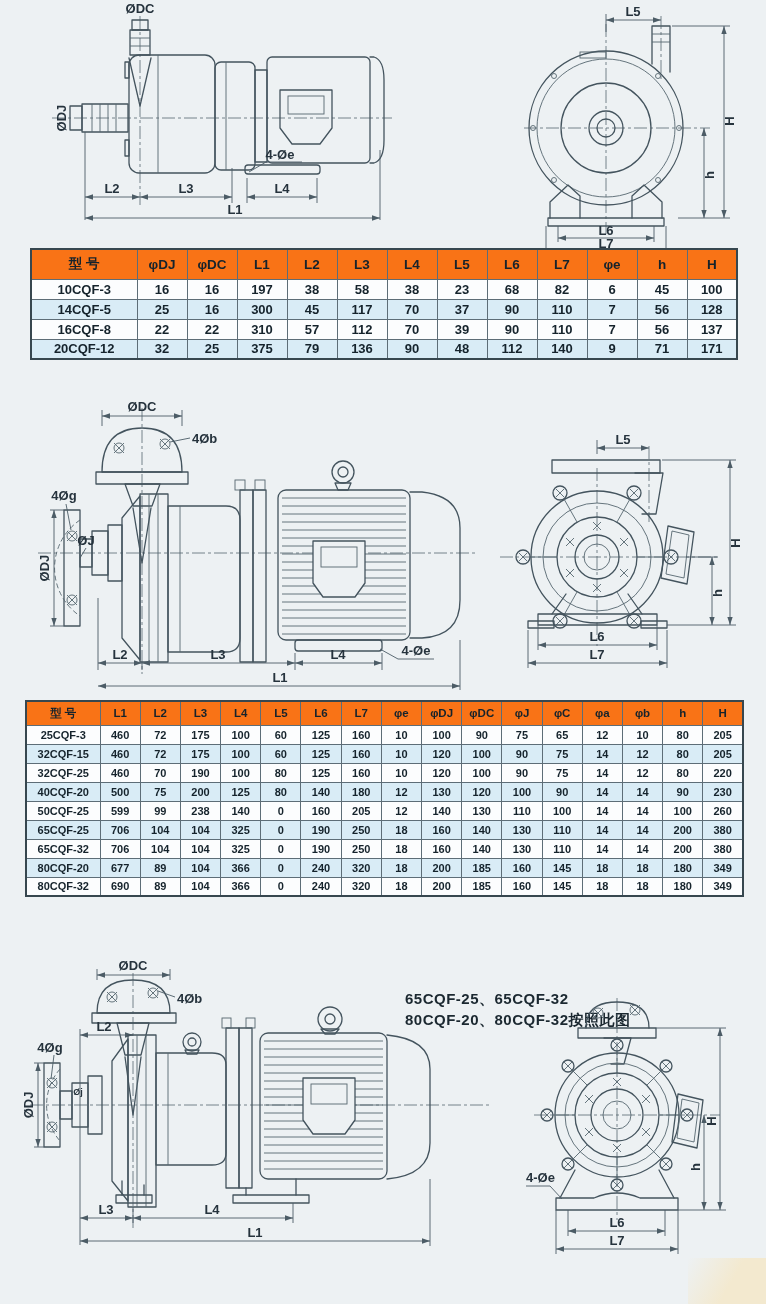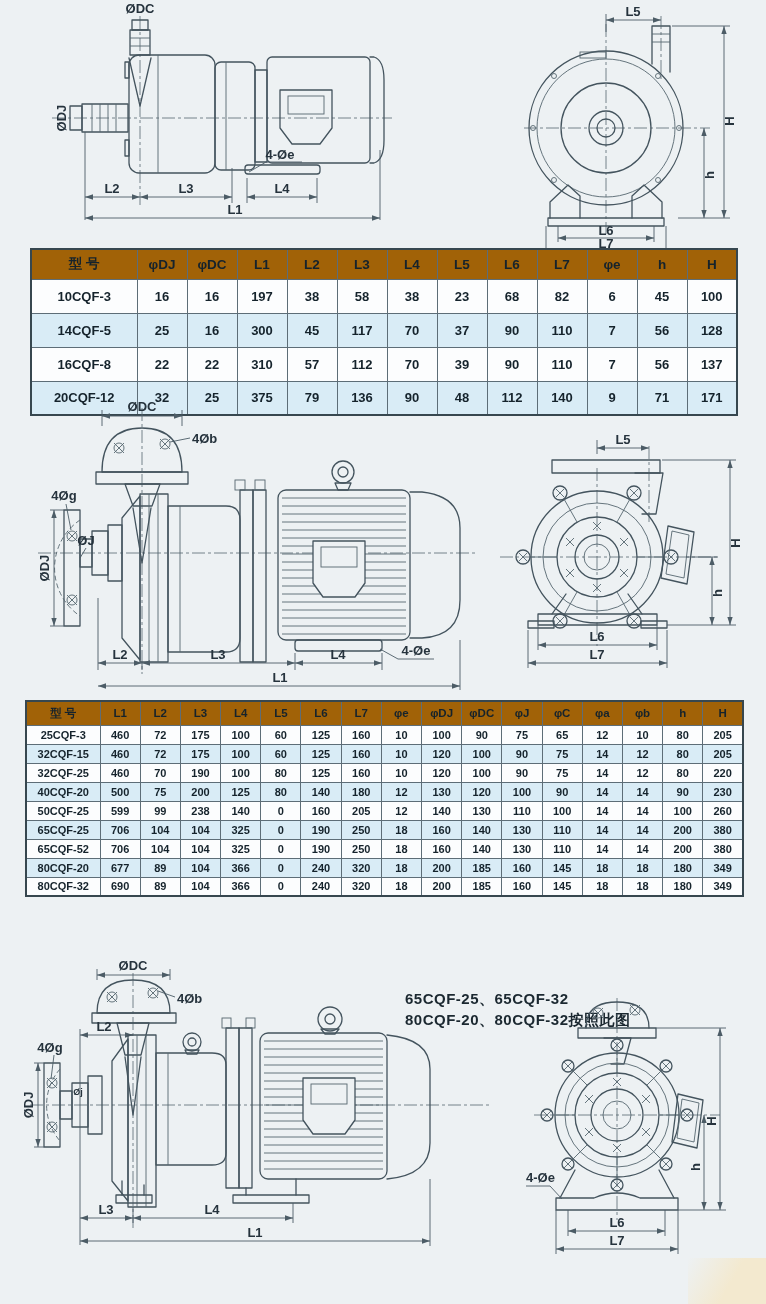--- a/index.html
+++ b/index.html
@@ -1,28 +1,28 @@
 <!DOCTYPE html>
 <html><head>
 <meta charset="utf-8">
 <style>
   * { margin:0; padding:0; box-sizing:border-box; }
   html,body { width:766px; height:1304px; }
   body { position:relative; background:#edf1f3; font-family:"Liberation Sans","DejaVu Sans",sans-serif; overflow:hidden; }
   .abs { position:absolute; }
   
   table.dim-table { border-collapse:collapse; table-layout:fixed; border:2px solid #37474f; }
-  table.dim-table th { background:#a16207; }
+  table.dim-table th { background:#f97316; }
   table.dim-table th, table.dim-table td {
     border:1px solid #5d6d77; text-align:center; vertical-align:middle;
     color:#15232c; font-weight:bold; overflow:hidden; white-space:nowrap;
   }
   #table1 { left:30px; top:248px; width:708px; font-size:13px; }
   #table1 th { height:30px; font-size:13.5px; }
-  #table1 td { height:34px; }
+  #table1 td { height:20px; }
   #table1 th:first-child { width:106px; }
   #table2 { left:25px; top:700px; width:719px; font-size:11px; }
   #table2 th { height:24px; font-size:11.5px; }
   #table2 td { height:19px; }
   #table2 th:first-child { width:74px; }
   table.dim-table tbody tr:nth-child(odd)  { background:#fcfdfe; }
   table.dim-table tbody tr:nth-child(even) { background:#d9ecf6; }
   
   svg { position:absolute; overflow:visible; }
   .ln   { stroke:#44545e; stroke-width:1.3; fill:none; stroke-linejoin:round; stroke-linecap:round; }
@@ -515,21 +515,21 @@
         <td>160</td>
         <td>140</td>
         <td>130</td>
         <td>110</td>
         <td>14</td>
         <td>14</td>
         <td>200</td>
         <td>380</td>
       </tr>
       <tr>
-        <td>65CQF-52</td>
+        <td>65CQF-32</td>
         <td>706</td>
         <td>104</td>
         <td>104</td>
         <td>325</td>
         <td>0</td>
         <td>190</td>
         <td>250</td>
         <td>18</td>
         <td>160</td>
         <td>140</td>

